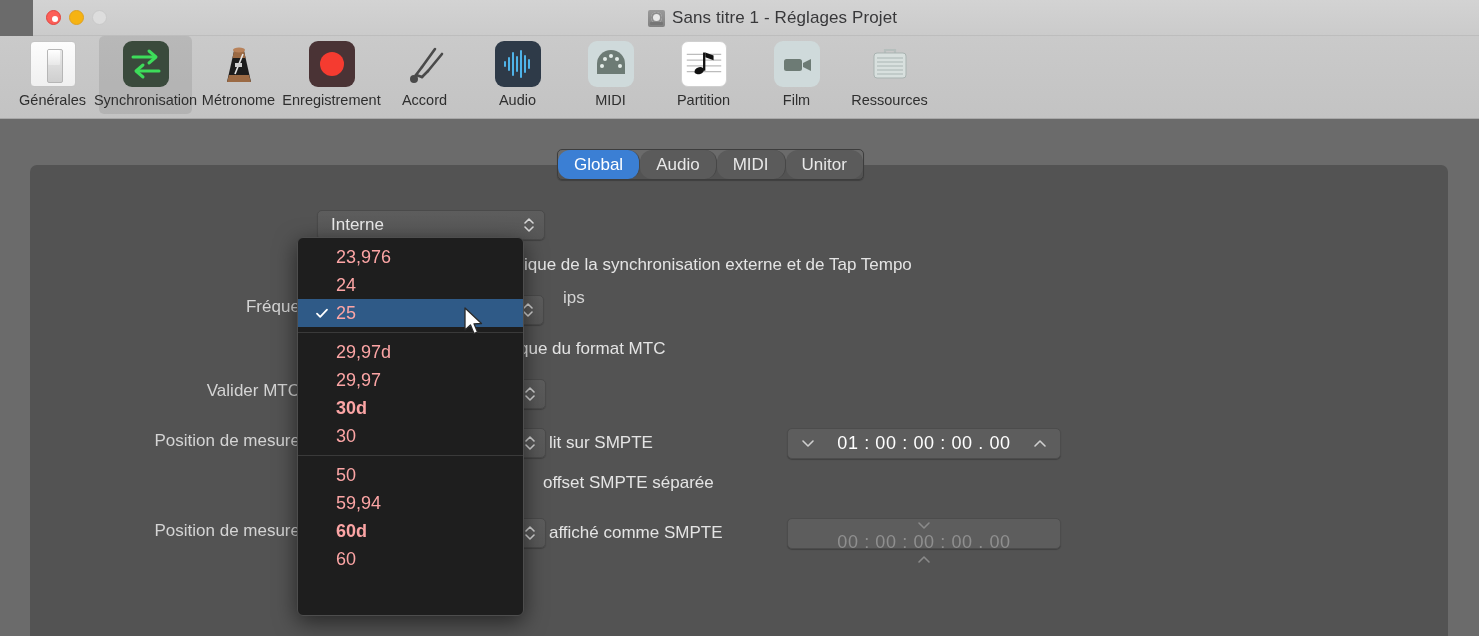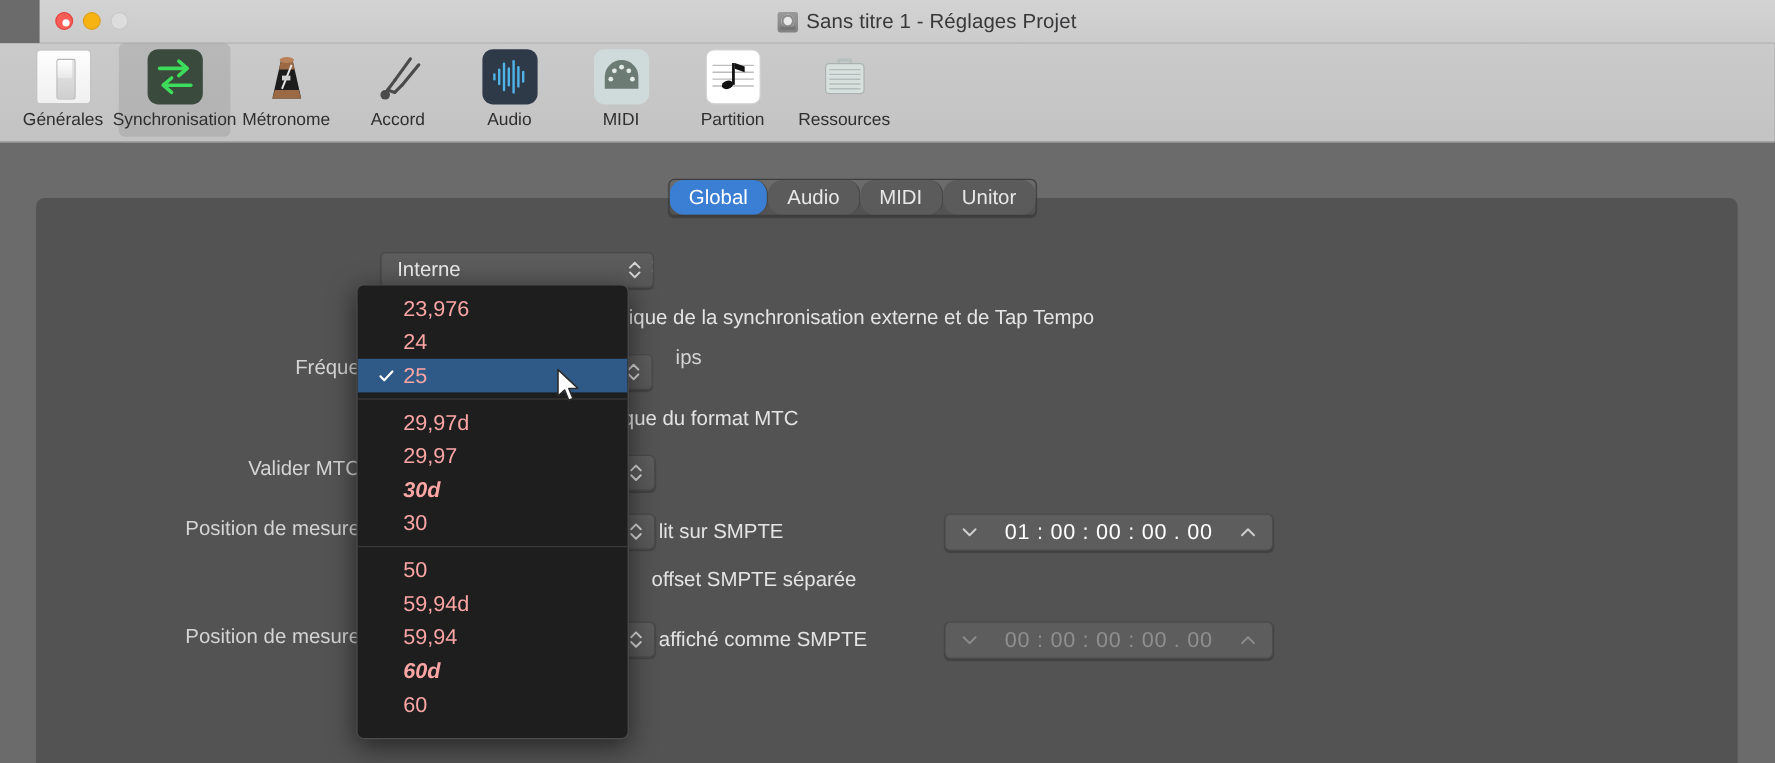--- a/index.html
+++ b/index.html
@@ -171,21 +171,21 @@
     background: #1e1e1e; border: 1px solid #4d4d4d; border-radius: 6px;
     box-shadow: 0 6px 22px rgba(0,0,0,0.55);
     padding: 5px 0; overflow: hidden; z-index: 40;
   }
   .mi {
     height: 28px; display: flex; align-items: center;
     padding-left: 16px; font-size: 18px; color: #fca5a5;
     position: relative; cursor: default;
   }
   .mi .mlabel { margin-left: 22px; }
-  .mi.bolditalic .mlabel { font-weight: bold; font-style: italic; }
+  .mi.bolditalic .mlabel { font-weight: bold; }
   .mi.checked { background: #2d5party; }
   .mi.checked { background: #2f5a87; }
   .mi .check {
     position: absolute; left: 16px; top: 50%; transform: translateY(-50%);
     width: 16px; height: 16px; color: #ffffff;
   }
   .msep { height: 1px; background: #3a3a3a; margin: 5px 0; }
 
   
   .cursor { position: absolute; left: 463px; top: 307px; z-index: 90; }
@@ -233,20 +233,24 @@
         <path d="M18 10 L28 10 L29.5 17 L16.5 17 Z" fill="#9b6a44"></path>
         <path d="M13 34 L33 34 L35 41 L11 41 Z" fill="#9b6a44"></path>
         <path d="M27 13 L19 33" stroke="#e8e8e8" stroke-width="1.6" fill="none"></path>
         <rect x="19" y="22" width="7" height="4" fill="#cfcfcf"></rect>
         <ellipse cx="23" cy="9" rx="6" ry="2.4" fill="#b8825a"></ellipse>
       </svg>
     </div>
     <div class="tb-label">Métronome</div>
   </div>
 
+  <div class="tb-item">
+    <div class="tb-icon ic-rec"></div>
+    <div class="tb-label">Enregistrement</div>
+  </div>
 
   <div class="tb-item">
     <div class="tb-icon ic-accord">
       <svg width="46" height="46" viewBox="0 0 46 46">
         <g stroke="#4a4a4a" stroke-width="2.6" fill="none" stroke-linecap="round">
           <path d="M33 8 L20 26"></path>
             <path d="M40 13 L26 30"></path>
           <path d="M20 26 L14 34"></path>
             <path d="M26 30 L20 36"></path>
           <path d="M14 34 L20 36"></path>
@@ -302,20 +306,29 @@
         <g fill="#111111">
           <ellipse cx="18" cy="30" rx="5" ry="3.6" transform="rotate(-18 18 30)"></ellipse>
           <rect x="22" y="11" width="2.4" height="19"></rect>
           <path d="M24.4 11 L33 14 L33 19 L24.4 16 Z"></path>
         </g>
       </svg>
     </div>
     <div class="tb-label">Partition</div>
   </div>
 
+  <div class="tb-item">
+    <div class="tb-icon ic-film">
+      <svg width="46" height="46" viewBox="0 0 46 46">
+        <rect x="10" y="18" width="18" height="12" rx="2.5" fill="#6d7b75"></rect>
+        <path d="M29 22 L37 18 L37 30 L29 26 Z" fill="#6d7b75"></path>
+      </svg>
+    </div>
+    <div class="tb-label">Film</div>
+  </div>
 
   <div class="tb-item">
     <div class="tb-icon ic-res">
       <svg width="46" height="46" viewBox="0 0 46 46">
         <path d="M18 12 L18 9 L28 9 L28 12" stroke="#b6bfbd" stroke-width="2.2" fill="none"></path>
         <rect x="7" y="12" width="32" height="25" rx="3" fill="#d8e0de" stroke="#a9b3b1" stroke-width="1"></rect>
         <g stroke="#b2bcba" stroke-width="1.2">
           <line x1="10" y1="17" x2="36" y2="17"></line>
             <line x1="10" y1="21" x2="36" y2="21"></line>
           <line x1="10" y1="25" x2="36" y2="25"></line>
@@ -413,21 +426,21 @@
       </svg>
   </span>
 </div>
 
 <div class="plain-text" style="position:absolute; left:543px; top:473px;">offset SMPTE séparée</div>
 
 <div class="row" style="left:0; top:521px; width:300px; justify-content:flex-end;">
   <div class="row-label">Position de mesure</div>
 </div>
 <div class="plain-text" style="position:absolute; left:549px; top:523px;">affiché comme SMPTE</div>
-<div class="tcfield dim" style="position:absolute; left:787px; top:518px;">
+<div class="tcfield dim" style="position:absolute; left:787px; top:518px;flex-direction:column;">
   <span class="arr">
     <svg width="14" height="9" viewBox="0 0 14 9">
         <path d="M2 2 L7 7 L12 2" stroke="#8a8a8a" stroke-width="1.6" fill="none" stroke-linecap="round" stroke-linejoin="round"></path>
       </svg>
   </span>
   <span class="tcval">00 : 00 : 00 : 00 . 00</span>
   <span class="arr">
     <svg width="14" height="9" viewBox="0 0 14 9">
         <path d="M2 7 L7 2 L12 7" stroke="#8a8a8a" stroke-width="1.6" fill="none" stroke-linecap="round" stroke-linejoin="round"></path>
       </svg>
@@ -486,23 +499,20 @@
   <div class="mi">
     <span class="mlabel">30</span>
   </div>
 
   <div class="msep"></div>
 
   <div class="mi">
     <span class="mlabel">50</span>
   </div>
   <div class="mi">
-    <span class="mlabel">59,94d</span>
-  </div>
-  <div class="mi">
     <span class="mlabel">59,94</span>
   </div>
   <div class="mi bolditalic">
     <span class="mlabel">60d</span>
   </div>
   <div class="mi">
     <span class="mlabel">60</span>
   </div>
 
 </div>

